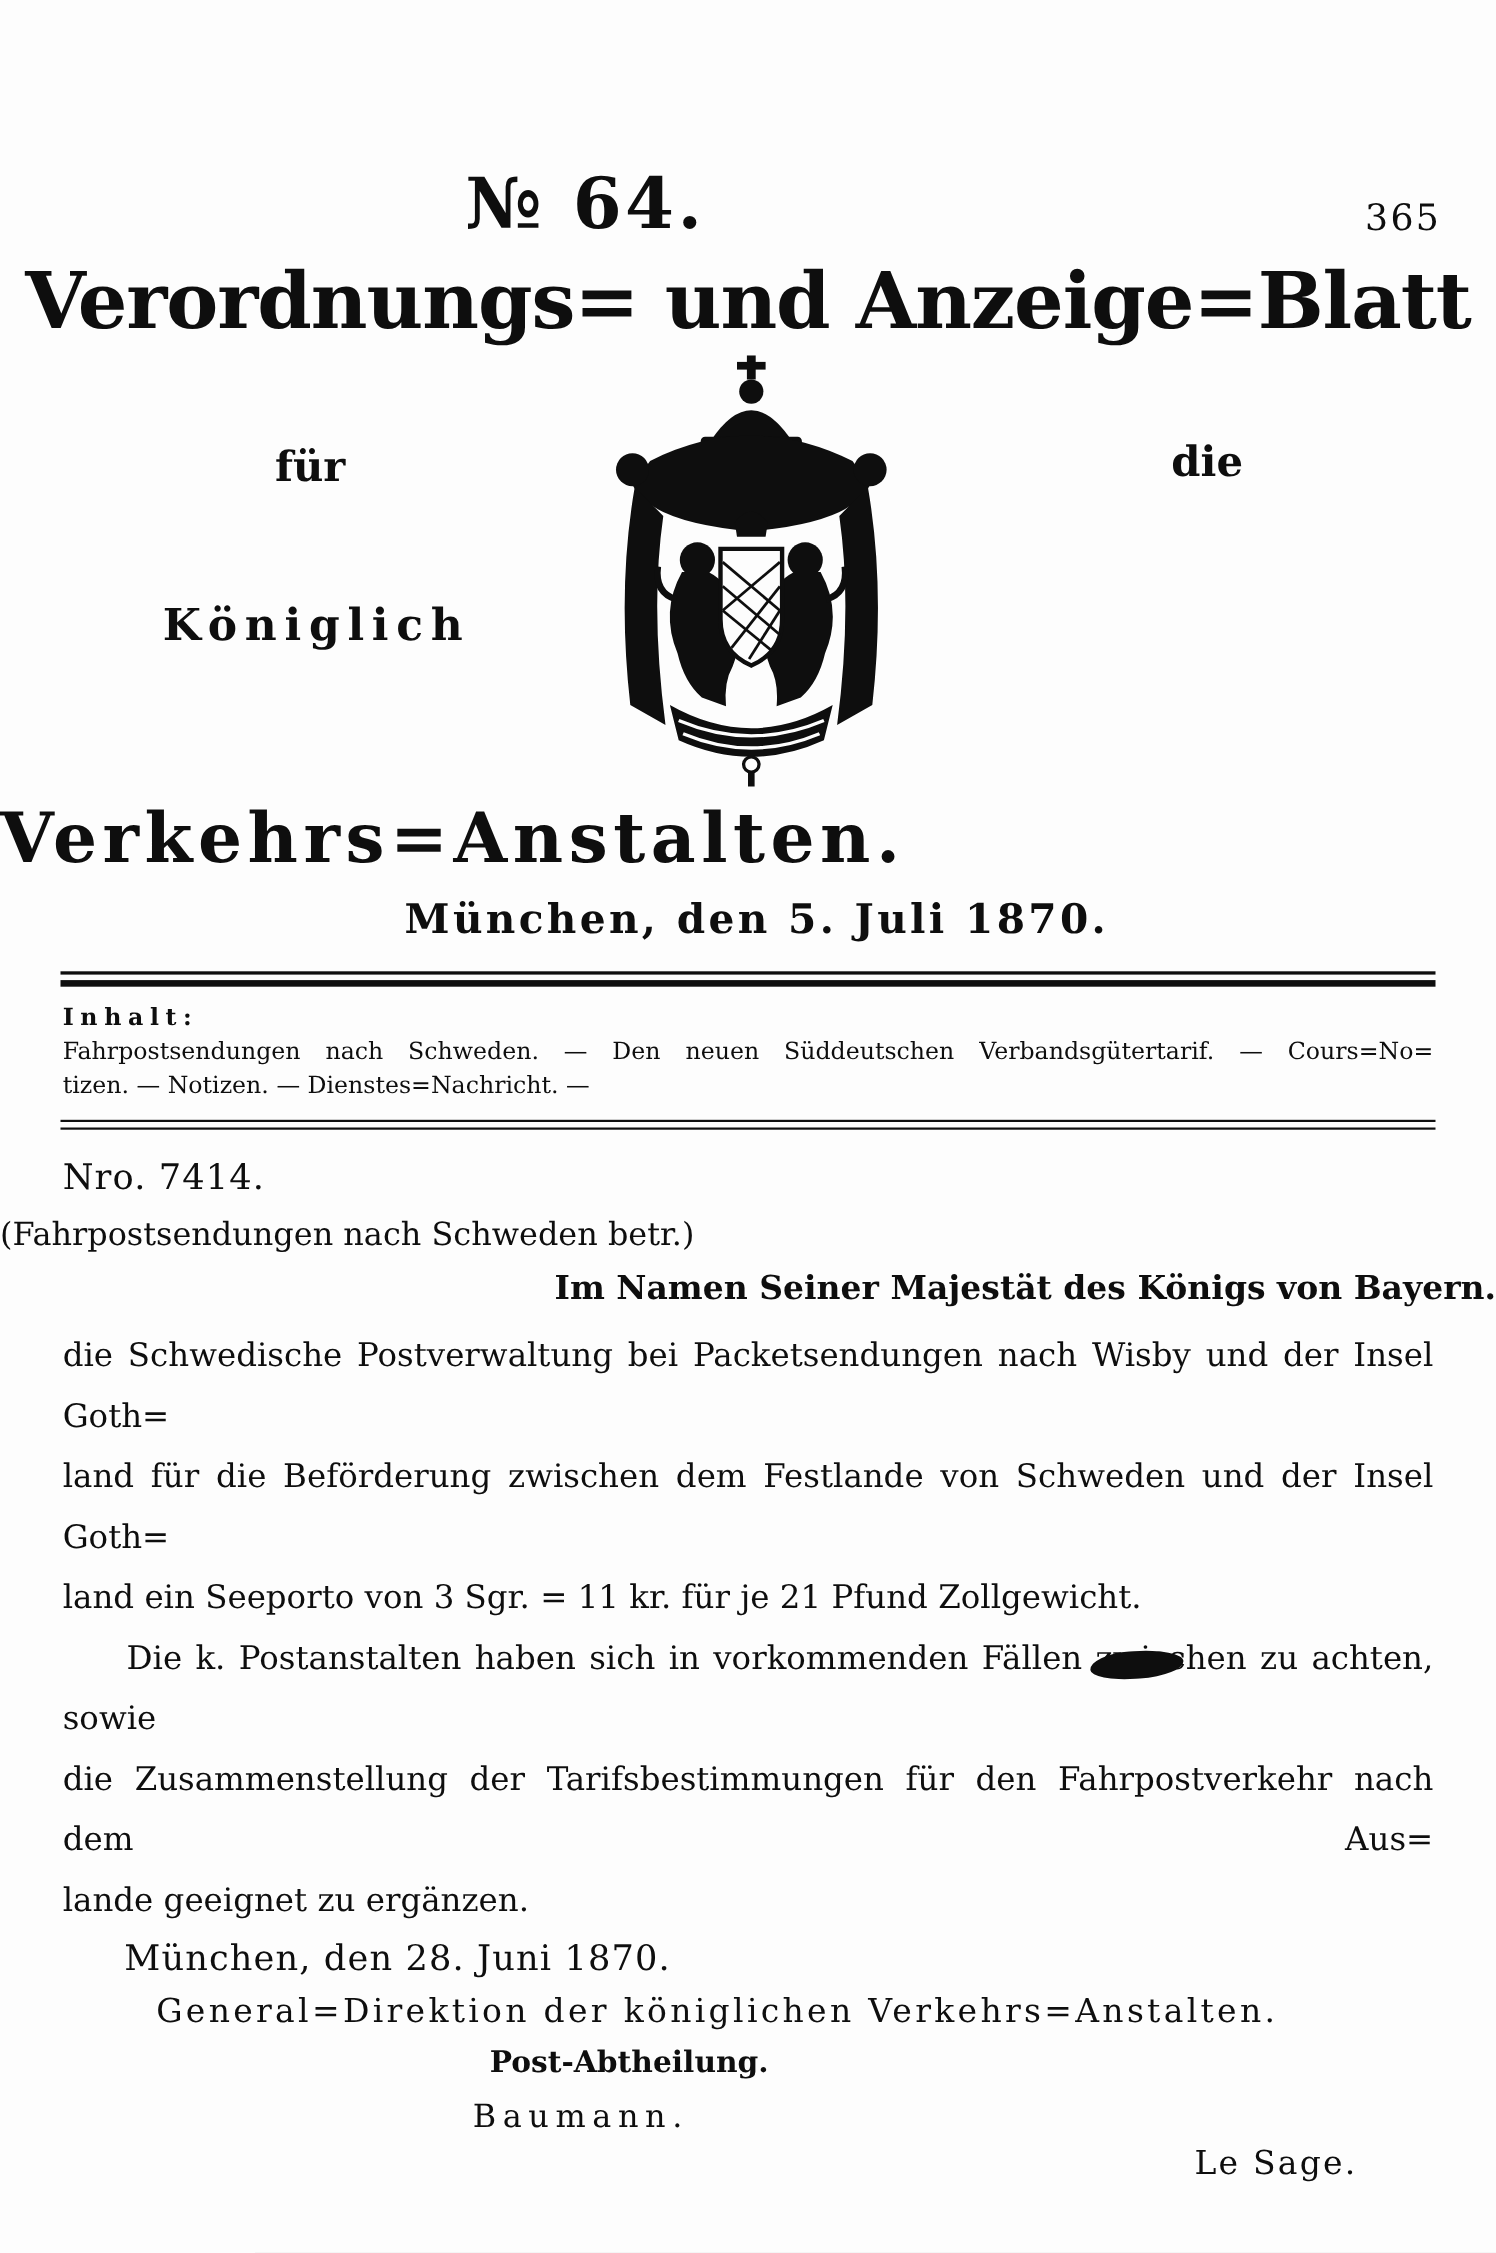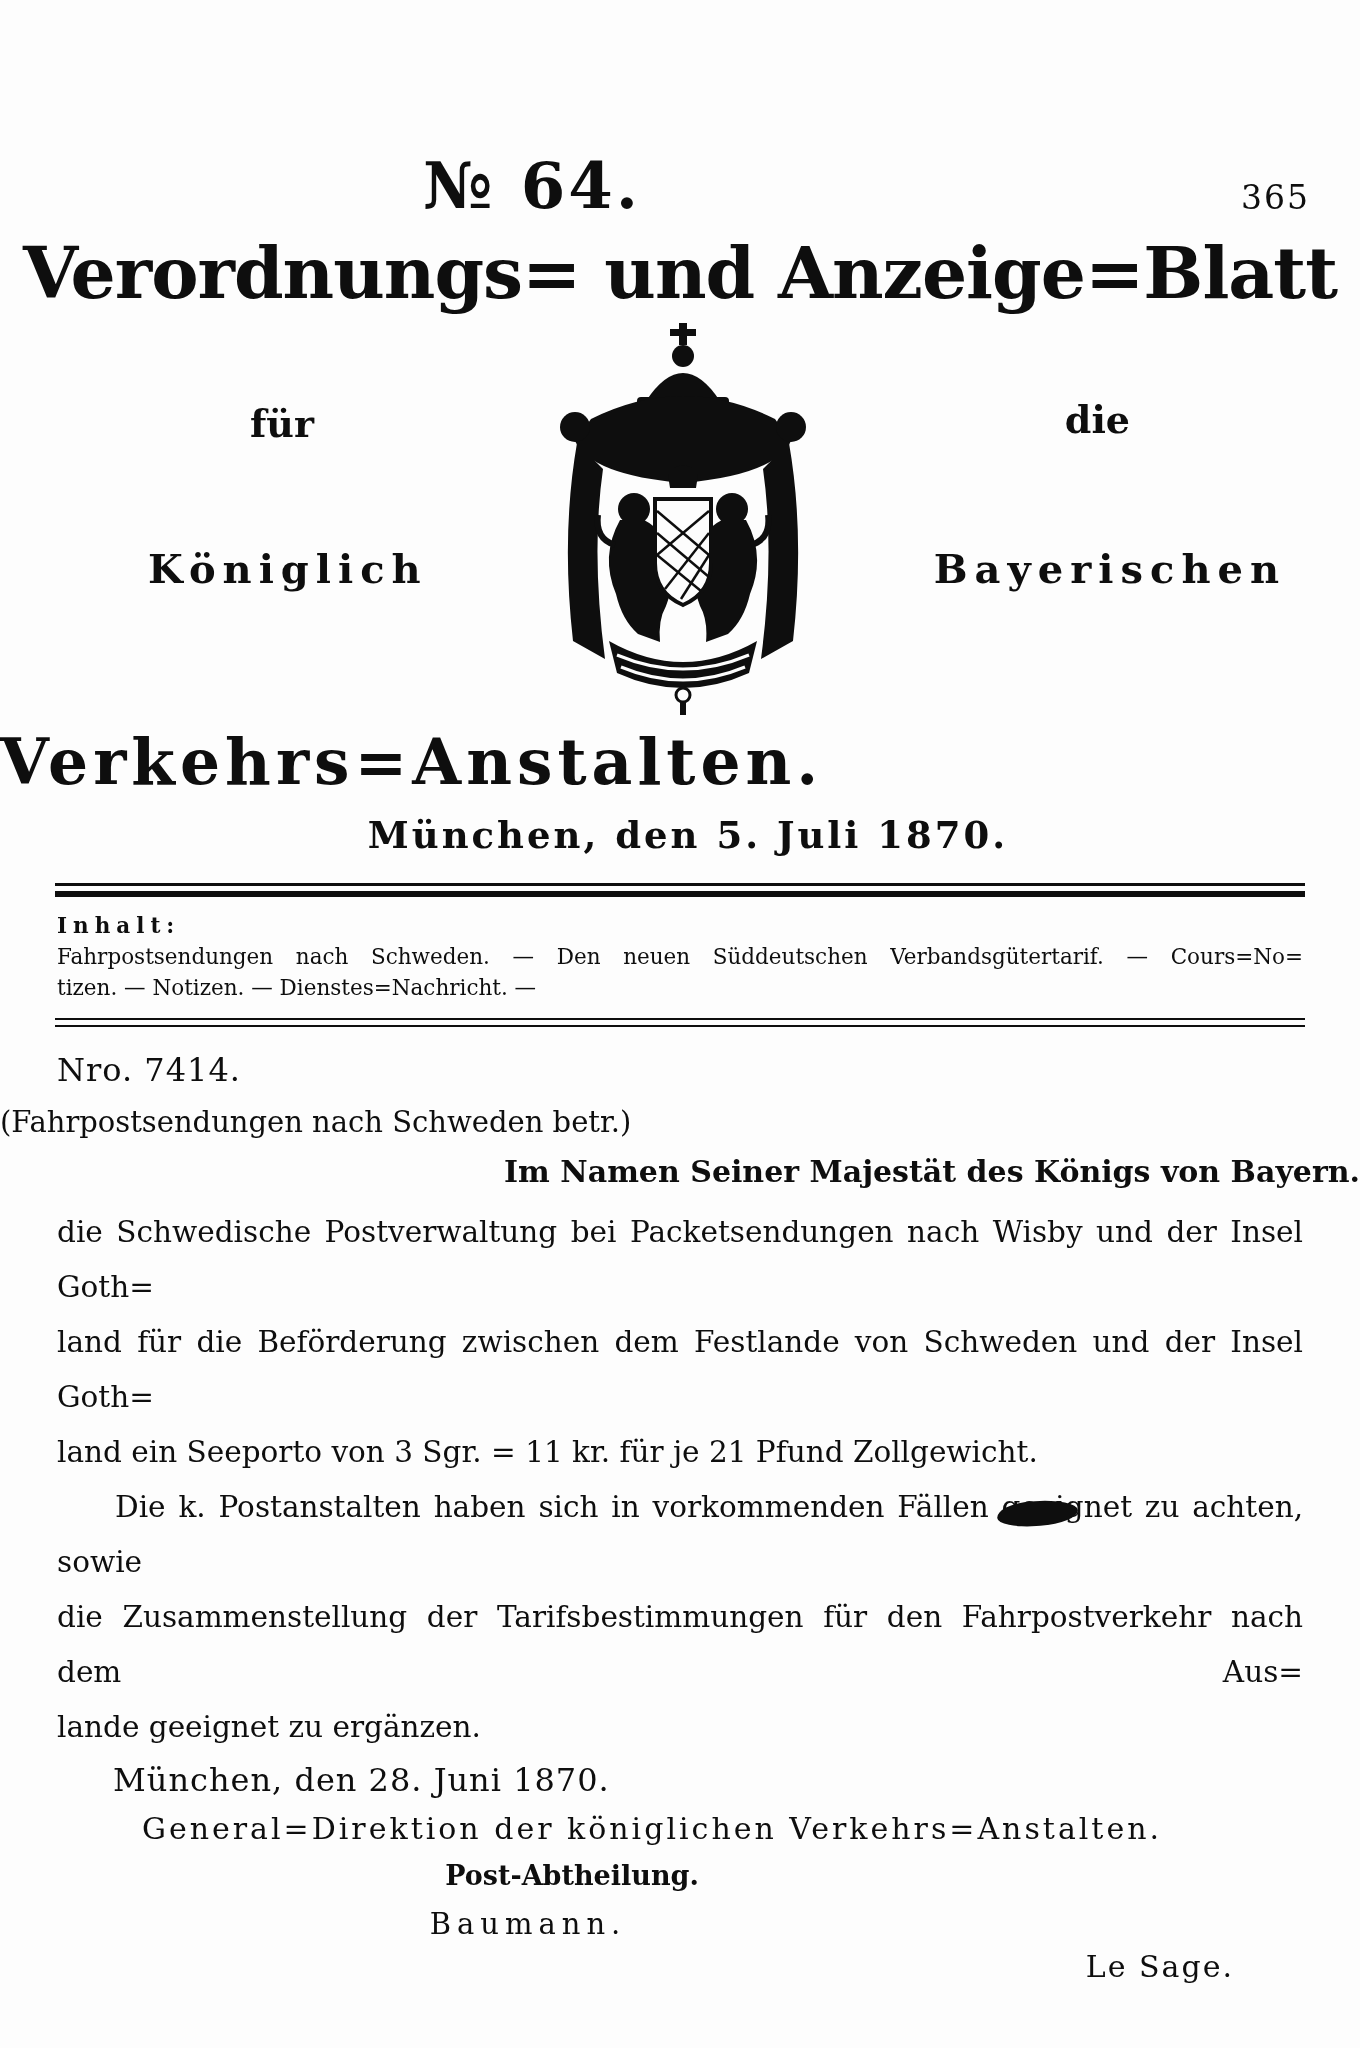--- a/index.html
+++ b/index.html
@@ -89,21 +89,20 @@
         <line x1="176" y1="232" x2="148" y2="276"></line>
       </g>
       <path d="M76 318 q74 42 148 0 l-8 32 q-66 30 -132 0 Z"></path>
       <path d="M84 332 q66 28 132 0" stroke="#fdfdfd" stroke-width="3" fill="none"></path>
       <path d="M88 344 q62 26 124 0" stroke="#fdfdfd" stroke-width="3" fill="none"></path>
       <circle cx="150" cy="372" r="7" fill="none" stroke="#0e0e0e" stroke-width="3"></circle>
       <rect x="147" y="379" width="6" height="13"></rect>
     </svg>
 
     <span class="side-word word-koeniglich">Königlich</span>
-    <span class="side-word word-bayerischen">Bayerischen</span>
   </div>
 
   <div class="subtitle">Verkehrs=Anstalten.</div>
   <div class="dateline">München, den 5. Juli 1870.</div>
 
   <div class="rule-block">
     <div class="thin"></div>
     <div class="thick"></div>
   </div>
 
@@ -118,21 +117,21 @@
   <div class="rule-double-thin"></div>
 
   <div class="article-number">Nro. 7414.</div>
   <div class="subject">(Fahrpostsendungen nach Schweden betr.)</div>
   <div class="proclamation">Im Namen Seiner Majestät des Königs von Bayern.</div>
 
   <div class="body-block">
     <div class="just">die Schwedische Postverwaltung bei Packetsendungen nach Wisby und der Insel Goth=</div>
     <div class="just">land für die Beförderung zwischen dem Festlande von Schweden und der Insel Goth=</div>
     <div>land ein Seeporto von 3 Sgr. = 11 kr. für je 21 Pfund Zollgewicht.</div>
-    <div class="just indent"><span>Die k. Postanstalten haben sich in vorkommenden Fällen </span><span class="blot">geeignet</span><span> zu achten, sowie</span></div>
+    <div class="just indent"><span>Die k. Postanstalten haben sich in vorkommenden Fällen </span><span class="blot">zwischen</span><span> zu achten, sowie</span></div>
     <div class="just">die Zusammenstellung der Tarifsbestimmungen für den Fahrpostverkehr nach dem Aus=</div>
     <div>lande geeignet zu ergänzen.</div>
   </div>
 
   <div class="closing-dateline">München, den 28. Juni 1870.</div>
   <div class="sig-org">General=Direktion der königlichen Verkehrs=Anstalten.</div>
   <div class="sig-dept">Post-Abtheilung.</div>
   <div class="sig-name">Baumann.</div>
   <div class="sig-counter">Le Sage.</div>
 

